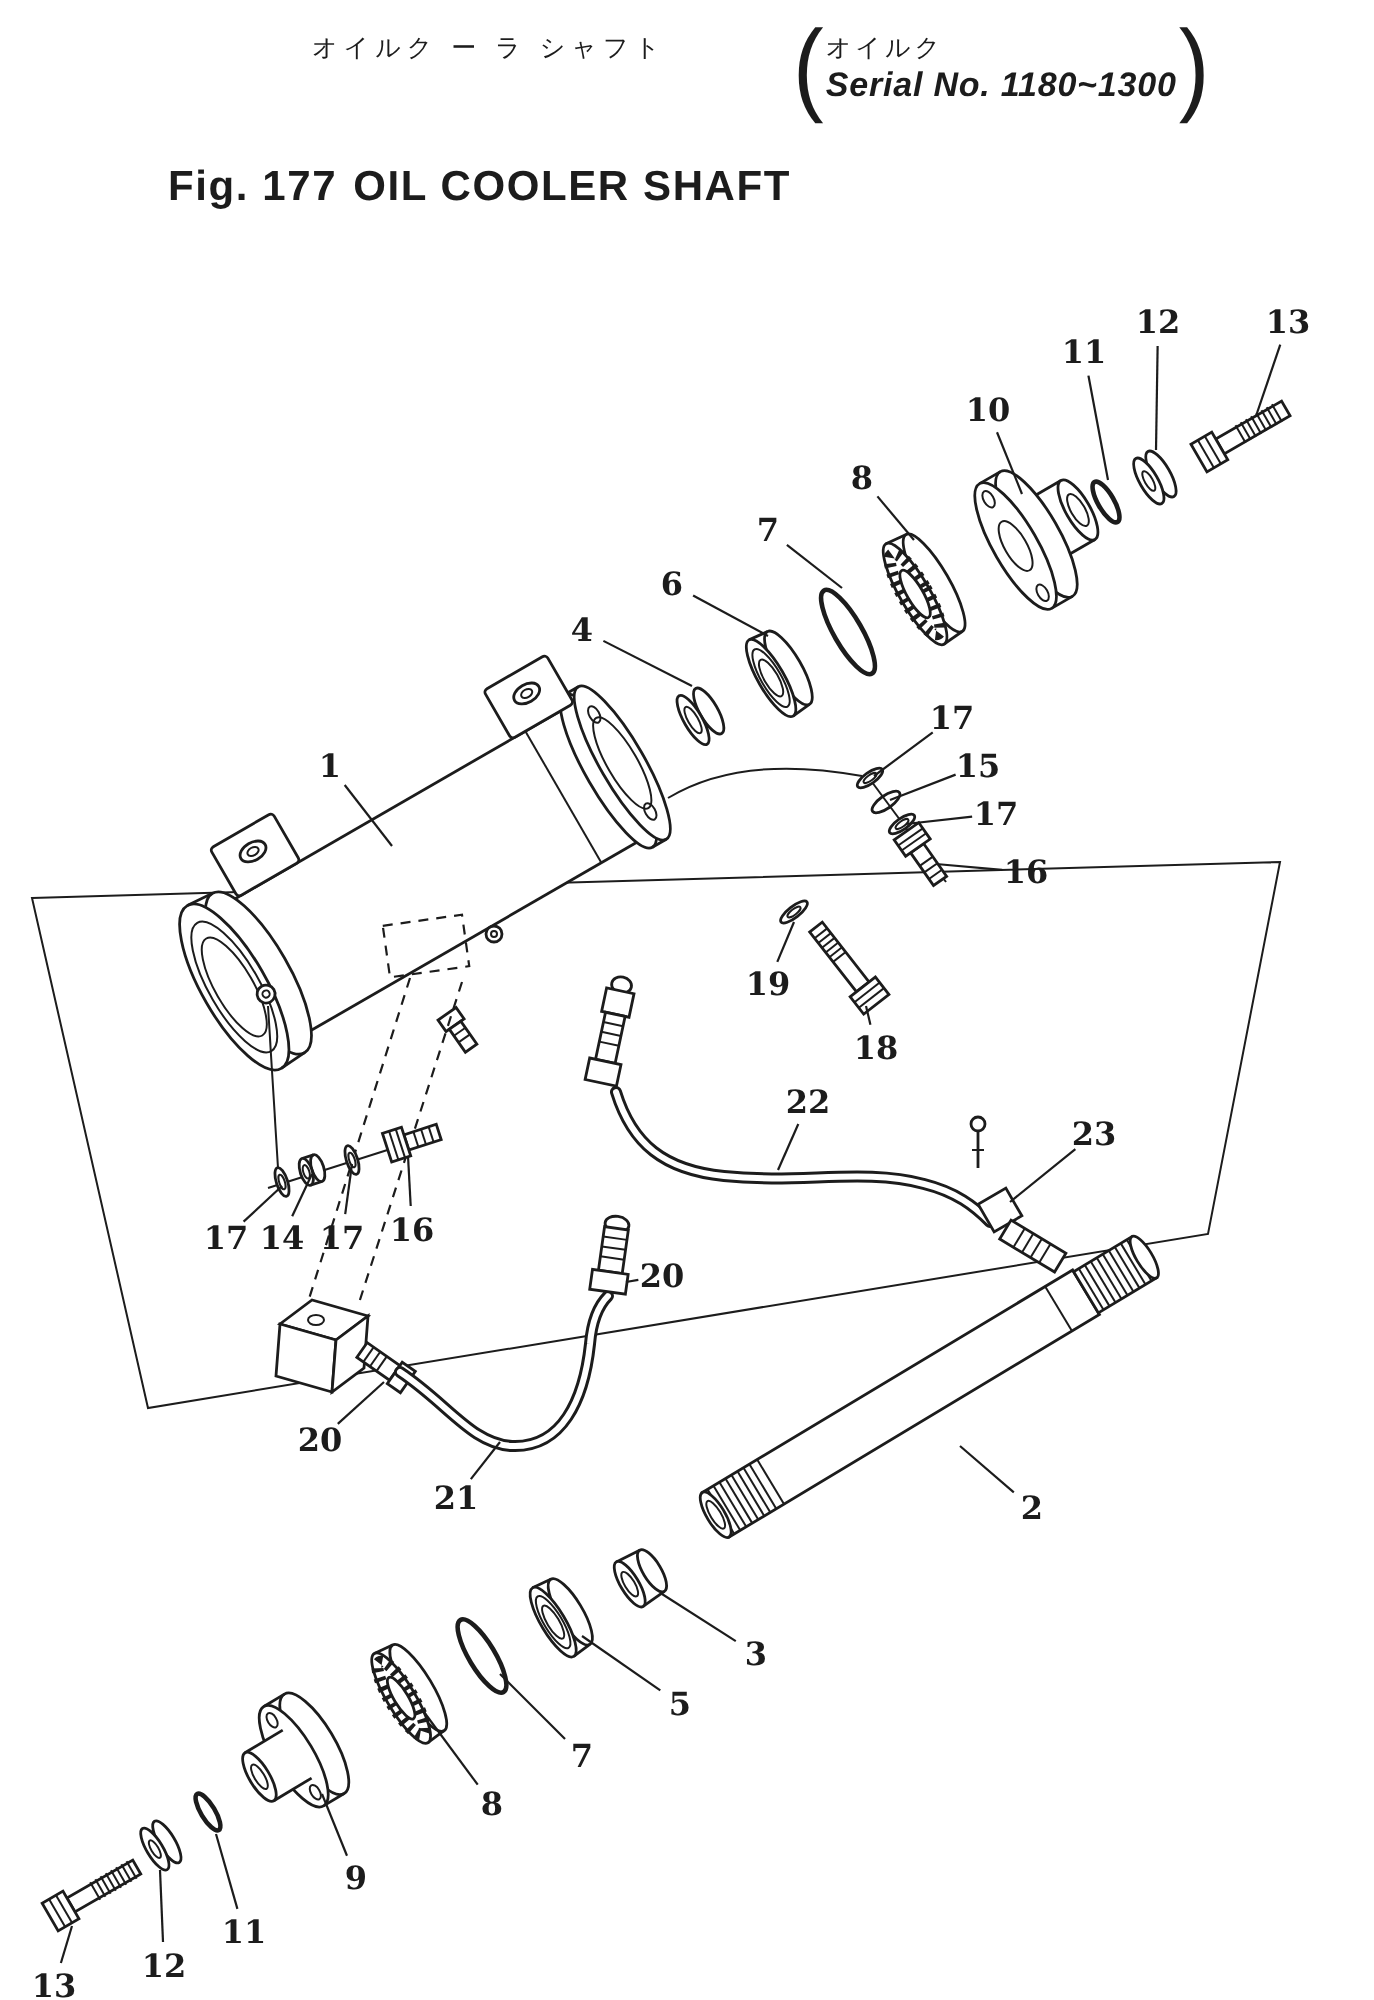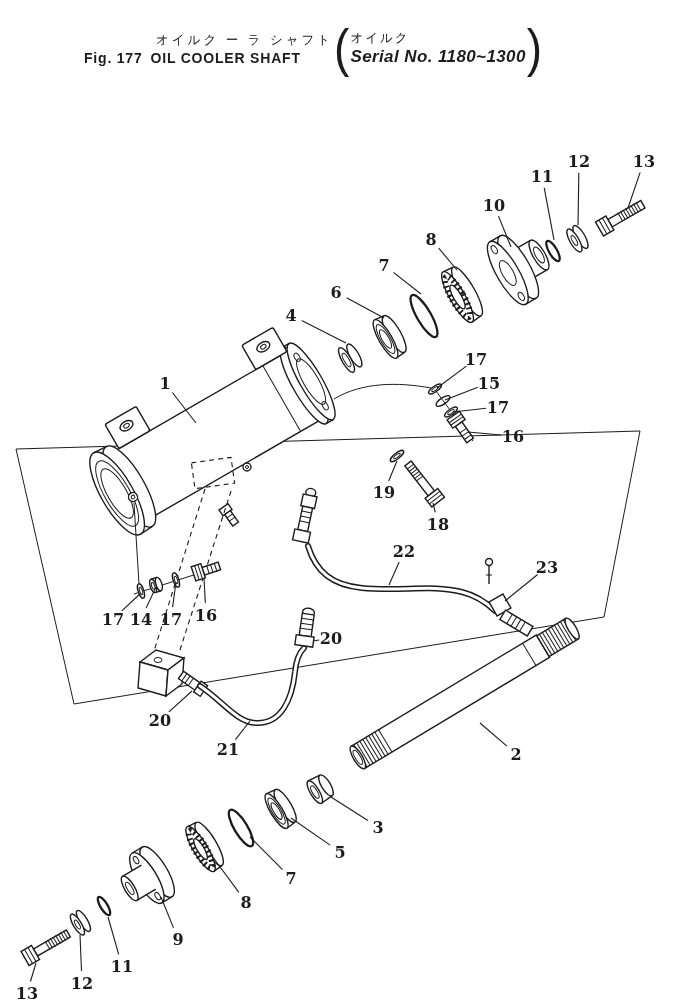--- a/index.html
+++ b/index.html
@@ -1,23 +1,23 @@
 <!DOCTYPE html>
 <html style="--ink: #1c1c1c; --paper: #ffffff;"><head>
 <meta charset="utf-8">
 <style>
   :root{ --ink:#1c1c1c; --paper:#ffffff; }
   html,body{margin:0;padding:0;}
   body{width:687px;height:1000px;background:var(--paper);position:relative;overflow:hidden;
        font-family:"Liberation Sans", sans-serif;color:var(--ink);}
   .page{position:absolute;inset:0;}
-  .header{position:absolute;top:28px;left:84px;display:flex;align-items:center;z-index:2;}
+  .header{position:absolute;top:16px;left:84px;display:flex;z-index:2;}
   .title-main{display:flex;flex-direction:column;}
   .kana{font-size:12.5px;letter-spacing:3px;margin-left:72px;margin-bottom:1px;white-space:nowrap;}
-  .fig-line{font-size:14px;font-weight:700;letter-spacing:0.8px;white-space:nowrap;}
+  .fig-line{font-size:21px;font-weight:700;letter-spacing:0.8px;white-space:nowrap;margin-top:48px;}
   .fig-line .fig-no{margin-right:8px;}
   .paren{font-size:46px;font-weight:400;line-height:0.9;display:inline-block;transform:scaleY(1.12);margin:0 1px;}
   .paren-stack{display:flex;flex-direction:column;align-items:flex-start;}
   .paren-top{font-size:12.5px;letter-spacing:2px;}
   .paren-bottom{font-size:17px;font-weight:700;letter-spacing:0.4px;white-space:nowrap;font-style:italic;}
   #diagram-svg{position:absolute;left:0;top:0;z-index:1;}
   .ln{stroke:var(--ink);stroke-width:1.4;fill:none;}
   .lnf{stroke:var(--ink);stroke-width:1.4;fill:var(--paper);}
   .thin{stroke:var(--ink);stroke-width:1;fill:none;}
   .thick{stroke:var(--ink);stroke-width:2.3;fill:none;}

